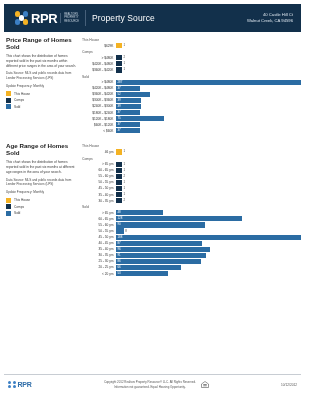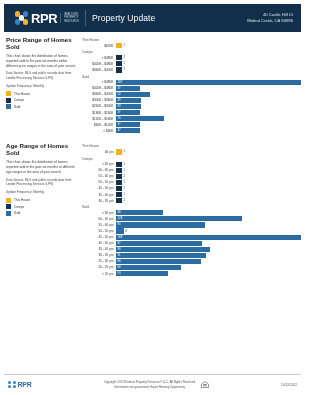--- a/index.html
+++ b/index.html
@@ -221,21 +221,21 @@
     <div class="logo-mark">
       <span class="petal p-tl"></span>
       <span class="petal p-tr"></span>
       <span class="petal p-bl"></span>
       <span class="petal p-br"></span>
       <span class="petal p-c"></span>
     </div>
     <span class="logo-text">RPR</span>
     <span class="logo-sub">REALTORS<br>PROPERTY<br>RESOURCE</span>
     <span class="hdr-divider"></span>
-    <span class="hdr-title">Property Update</span>
+    <span class="hdr-title">Property Source</span>
     <div class="hdr-addr">
       <div>40 Castle Hill Ct</div>
       <div>Walnut Creek, CA 94596</div>
     </div>
   </div>
 
   <div class="section">
     <div class="side">
       <div class="sec-title">Price Range of Homes Sold</div>
       <div class="sec-para">This chart shows the distribution of homes reported sold in the past six months within different price ranges in the area of your search.</div>

